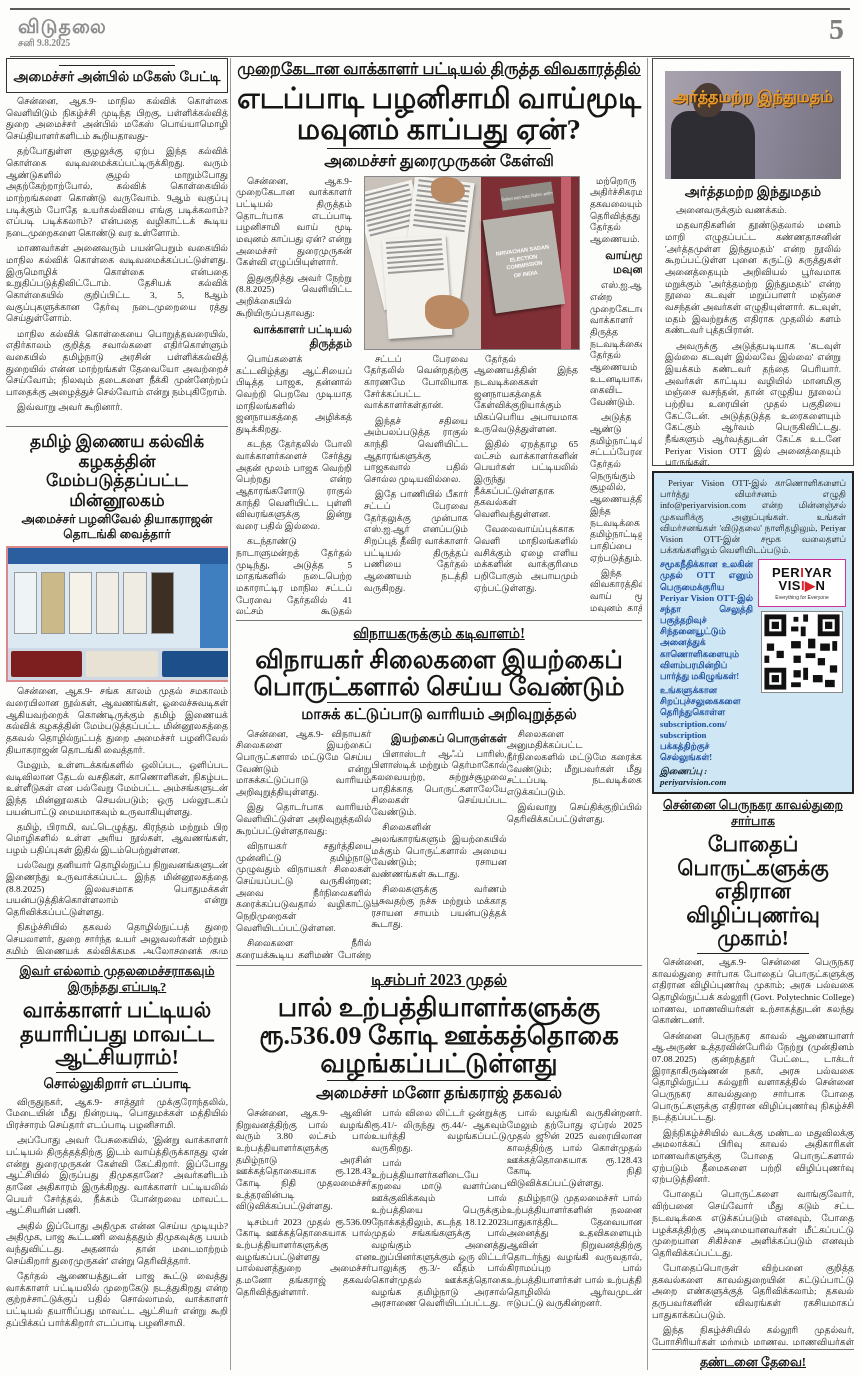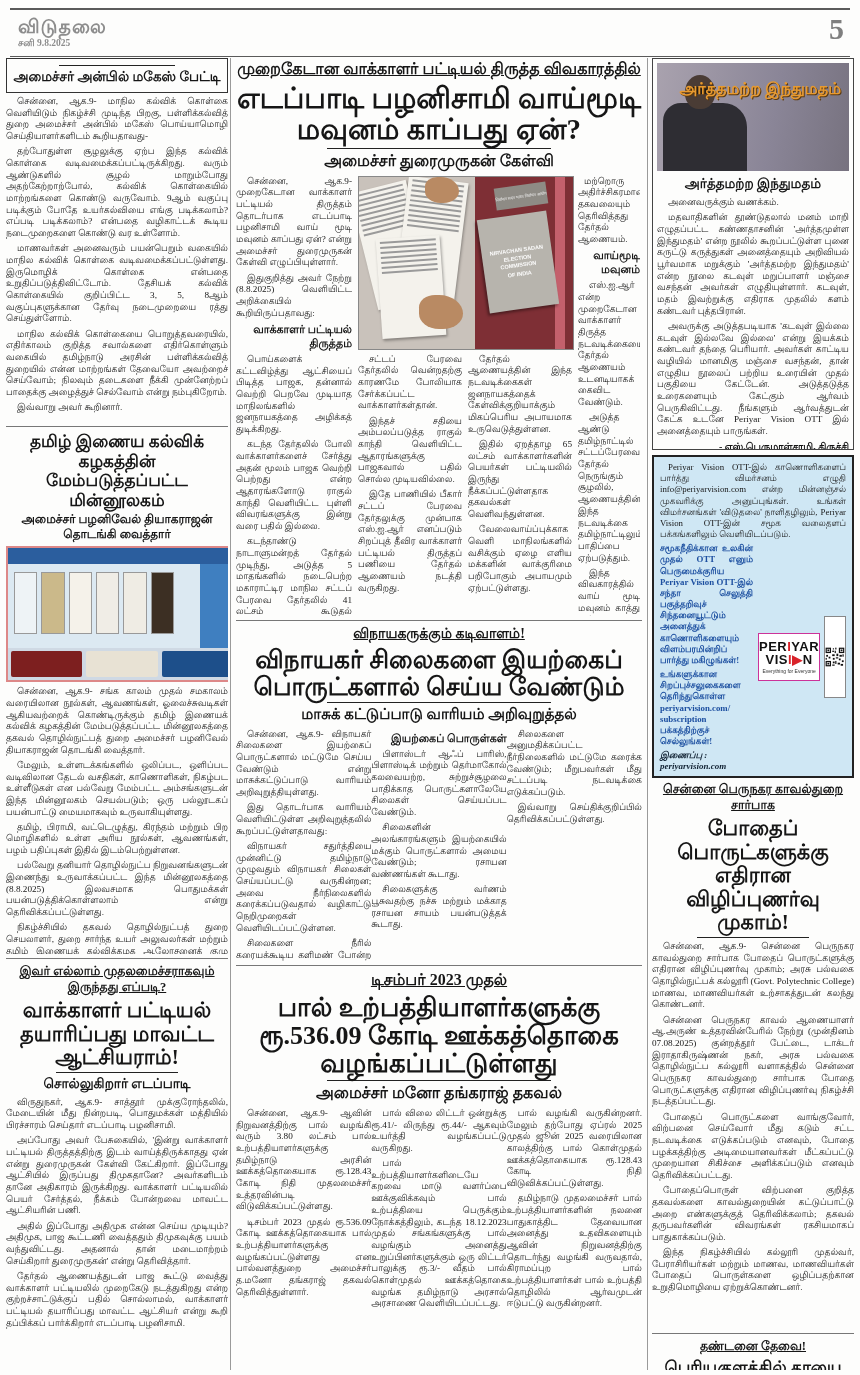--- a/index.html
+++ b/index.html
@@ -27,21 +27,21 @@
   .subhead{font-weight:bold;font-size:13.5px;text-align:center;margin:1px 0 4px;}
   .subhead-sm{font-weight:bold;font-size:11px;text-align:right;margin:3px 0 3px;}
   .para{font-size:9.2px;line-height:1.27;text-align:justify;margin:0 0 3.5px;text-indent:11px;}
   .body-clip{overflow:hidden;}
   .h-sep{border-bottom:1px solid #777;margin:4px 0 5px;}
   .boxed-head{border:1.5px solid #333;padding:4px 4px 2px;margin-bottom:3px;}
   .cols{display:flex;}
   .cols .c{flex:1;min-width:0;}
   .sig{font-weight:bold;font-size:10px;text-align:right;margin-top:3px;}
   
-  .main-body{display:flex;gap:6px;height:440px;}
+  .main-body{display:flex;gap:12px;height:440px;}
   .mb-c1{width:116px;flex:none;}
   .mb-mid{width:214px;flex:none;}
   .mb-c4{width:62px;flex:none;}
   .mb-subcols{display:flex;gap:6px;margin-top:4px;height:250px;overflow:hidden;}
   .mb-subcols .c{flex:1;min-width:0;}
   
   .photo-voter{position:relative;width:214px;height:172px;background:#c9c2bb;overflow:hidden;border:1px solid #888;}
   .pv-wall{position:absolute;right:0;top:0;width:46%;height:100%;background:#7e2f35;}
   .pv-stripe{position:absolute;right:8px;top:0;width:10px;height:100%;background:#c4606c;}
   .pv-plaque{position:absolute;right:20px;top:38px;width:62px;height:86px;background:#b7b4ad;
@@ -69,21 +69,21 @@
   .man-body{position:absolute;left:6px;top:40px;width:84px;height:68px;background:#2e2d33;border-radius:18px 24px 0 0;}
   .man-glass{position:absolute;left:32px;top:24px;width:22px;height:7px;background:#1d1a18;border-radius:2px;}
   .photo-title{position:absolute;right:8px;top:16px;text-align:center;font-weight:bold;font-size:16px;
                line-height:1.2;color:#e89a2f;text-shadow:1px 1px 0 #5c3a10;}
   
   .pv-box{background:#cfe7f4;border:2px solid #222;padding:5px 6px;margin:5px 0 4px;}
   .pv-box .para{font-size:8.8px;margin-bottom:3px;}
   .blue-bold{color:#1c4fa0;font-weight:bold;}
   .pv-flex{display:flex;gap:5px;}
   .pv-left{flex:1;min-width:0;}
-  .pv-right{width:88px;flex:none;display:flex;flex-direction:row;gap:4px;align-items:center;}
+  .pv-right{width:88px;flex:none;display:flex;flex-direction:column;gap:4px;align-items:center;}
   .logo-card{width:86px;height:46px;background:#fff;border:1px solid #c39;display:flex;flex-direction:column;
              align-items:center;justify-content:center;font-family:"Liberation Sans",sans-serif;}
   .logo-line{font-weight:bold;font-size:13px;letter-spacing:.5px;color:#111;line-height:1;}
   .logo-line .red{color:#d9232a;}
   .logo-tag{font-size:5px;color:#333;margin-top:2px;}
   .qr{width:80px;height:80px;background:#fff;border:1px solid #888;}
   .pv-link{font-weight:bold;font-size:9px;color:#123;font-style:italic;}
 </style>
 </head>
 <body>
@@ -303,42 +303,42 @@
         <div class="c">
             <p class="para">பால் வழங்கி வருகின்றனர். மேலும் தற்போது ஏப்ரல் 2025 முதல் ஜூன் 2025 வரையிலான காலத்திற்கு பால் கொள்முதல் ஊக்கத்தொகையாக ரூ.128.43 கோடி நிதி விடுவிக்கப்பட்டுள்ளது.</p>
             <p class="para">தமிழ்நாடு முதலமைச்சர் பால் உற்பத்தியாளர்களின் நலனை பாதுகாத்திட தேவையான அனைத்து உதவிகளையும் ஆவின் நிறுவனத்திற்கு தொடர்ந்து வழங்கி வருவதால், கிராமப்புற பால் உற்பத்தியாளர்கள் பால் உற்பத்தி தொழிலில் ஆர்வமுடன் ஈடுபட்டு வருகின்றனர்.</p>
           </div>
       </div>
     </div>
   </div>
 
   <div class="colzone col-right">
 
-    <div style="border:1.5px solid #444;padding:4px;height:382px;overflow:hidden">
+    <div style="border:1.5px solid #444;padding:12px;height:382px;overflow:hidden">
       <div class="photo-man">
         <div class="man-body"></div>
         <div class="man-head"></div>
         <div class="man-glass"></div>
         <div class="photo-title">அர்த்தமற்ற இந்துமதம்</div>
       </div>
       <div class="subhead" style="margin-top:5px">அர்த்தமற்ற இந்துமதம்</div>
       <div>
           <p class="para">அனைவருக்கும் வணக்கம்.</p>
           <p class="para">மதவாதிகளின் தூண்டுதலால் மனம் மாறி எழுதப்பட்ட கண்ணதாசனின் 'அர்த்தமுள்ள இந்துமதம்' என்ற நூலில் கூறப்பட்டுள்ள புனை கருட்டு கருத்துகள் அனைத்தையும் அறிவியல் பூர்வமாக மறுக்கும் 'அர்த்தமற்ற இந்துமதம்' என்ற நூலை கடவுள் மறுப்பாளர் மஞ்சை வசந்தன் அவர்கள் எழுதியுள்ளார். கடவுள், மதம் இவற்றுக்கு எதிராக முதலில் களம் கண்டவர் புத்தபிரான்.</p>
           <p class="para">அவருக்கு அடுத்தபடியாக 'கடவுள் இல்லை கடவுள் இல்லவே இல்லை' என்று இயக்கம் கண்டவர் தந்தை பெரியார். அவர்கள் காட்டிய வழியில் மானமிகு மஞ்சை வசந்தன், தான் எழுதிய நூலைப் பற்றிய உரையின் முதல் பகுதியை கேட்டேன். அடுத்தடுத்த உரைகளையும் கேட்கும் ஆர்வம் பெருகிவிட்டது. நீங்களும் ஆர்வத்துடன் கேட்க உடனே Periyar Vision OTT இல் அனைத்தையும் பாருங்கள்.</p>
         </div>
       <div class="sig">- எஸ்.பெருமாள்சாமி, திருச்சி</div>
     </div>
 
     <div class="pv-box">
       <p class="para" style="text-indent:8px">Periyar Vision OTT-இல் காணொளிகளைப் பார்த்து விமர்சனம் எழுதி info@periyarvision.com என்ற மின்னஞ்சல் முகவரிக்கு அனுப்புங்கள். உங்கள் விமர்சனங்கள் 'விடுதலை' நாளிதழிலும், Periyar Vision OTT-இன் சமூக வலைதளப் பக்கங்களிலும் வெளியிடப்படும்.</p>
       <div class="pv-flex">
         <div class="pv-left">
           <p class="para blue-bold" style="text-indent:0">சமூகநீதிக்கான உலகின் முதல் OTT எனும் பெருமைக்குரிய Periyar Vision OTT-இல் சந்தா செலுத்தி பகுத்தறிவுச் சிந்தனையூட்டும் அனைத்துக் காணொளிகளையும் விளம்பரமின்றிப் பார்த்து மகிழுங்கள்!</p>
-          <p class="para blue-bold" style="text-indent:0">உங்களுக்கான சிறப்புச்சலுகைகளை தெரிந்துகொள்ள periyarvision.com/ subscription பக்கத்திற்குச் செல்லுங்கள்!</p>
+          <p class="para blue-bold" style="text-indent:0">உங்களுக்கான சிறப்புச்சலுகைகளை தெரிந்துகொள்ள subscription.com/ subscription பக்கத்திற்குச் செல்லுங்கள்!</p>
           <div class="pv-link">இணைப்பு :</div>
           <div class="pv-link">periyarvision.com</div>
         </div>
         <div class="pv-right">
           <div class="logo-card">
             <div class="logo-line">PER<span class="red">I</span>YAR</div>
             <div class="logo-line">VIS<span class="red">I▶</span>N</div>
             <div class="logo-tag">Everything for Everyone</div>
           </div>
           <svg class="qr" viewBox="0 0 33 33">
@@ -379,20 +379,21 @@
       </div>
     </div>
 
     <div>
       <div class="kicker">சென்னை பெருநகர காவல்துறை சார்பாக</div>
       <div class="headline-lg">போதைப் பொருட்களுக்கு எதிரான விழிப்புணர்வு முகாம்!</div>
       <div class="hl-rule"></div>
       <div class="body-clip" style="height:388px">
           <p class="para">சென்னை, ஆக.9- சென்னை பெருநகர காவல்துறை சார்பாக போதைப் பொருட்களுக்கு எதிரான விழிப்புணர்வு முகாம்; அரசு பல்வகை தொழில்நுட்பக் கல்லூரி (Govt. Polytechnic College) மாணவ, மாணவியர்கள் உற்சாகத்துடன் கலந்து கொண்டனர்.</p>
           <p class="para">சென்னை பெருநகர காவல் ஆணையாளர் ஆ.அருண் உத்தரவின்பேரில் நேற்று (முன்தினம் 07.08.2025) குன்றத்தூர் பேட்டை, டாக்டர் இராதாகிருஷ்ணன் நகர், அரசு பல்வகை தொழில்நுட்ப கல்லூரி வளாகத்தில் சென்னை பெருநகர காவல்துறை சார்பாக போதை பொருட்களுக்கு எதிரான விழிப்புணர்வு நிகழ்ச்சி நடத்தப்பட்டது.</p>
+          <p class="para">இந்நிகழ்ச்சியில் வடக்கு மண்டல மதுவிலக்கு அமலாக்கப் பிரிவு காவல் அதிகாரிகள் மாணவர்களுக்கு போதை பொருட்களால் ஏற்படும் தீமைகளை பற்றி விழிப்புணர்வு ஏற்படுத்தினர்.</p>
           <p class="para">போதைப் பொருட்களை வாங்குவோர், விற்பனை செய்வோர் மீது கடும் சட்ட நடவடிக்கை எடுக்கப்படும் எனவும், போதை பழக்கத்திற்கு அடிமையானவர்கள் மீட்கப்பட்டு முறையான சிகிச்சை அளிக்கப்படும் எனவும் தெரிவிக்கப்பட்டது.</p>
           <p class="para">போதைப்பொருள் விற்பனை குறித்த தகவல்களை காவல்துறையின் கட்டுப்பாட்டு அறை எண்களுக்குத் தெரிவிக்கலாம்; தகவல் தருபவர்களின் விவரங்கள் ரகசியமாகப் பாதுகாக்கப்படும்.</p>
           <p class="para">இந்த நிகழ்ச்சியில் கல்லூரி முதல்வர், பேராசிரியர்கள் மற்றும் மாணவ, மாணவியர்கள் போதைப் பொருள்களை ஒழிப்பதற்கான உறுதிமொழியை ஏற்றுக்கொண்டனர்.</p>
         </div>
     </div>
 
     <div class="h-sep"></div>
 
     <div>
       <div class="kicker">தண்டனை தேவை!</div>

